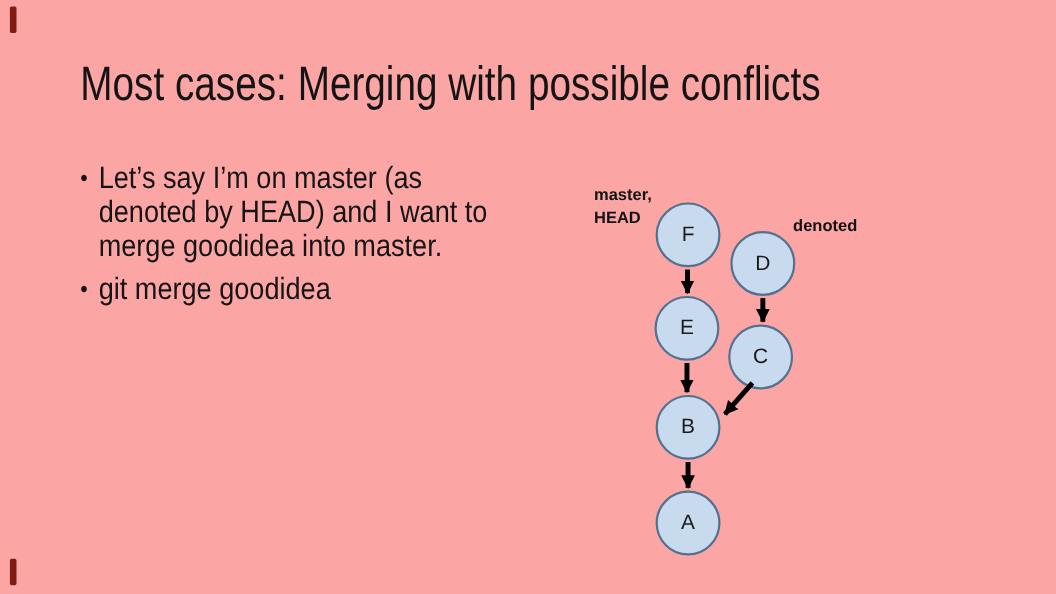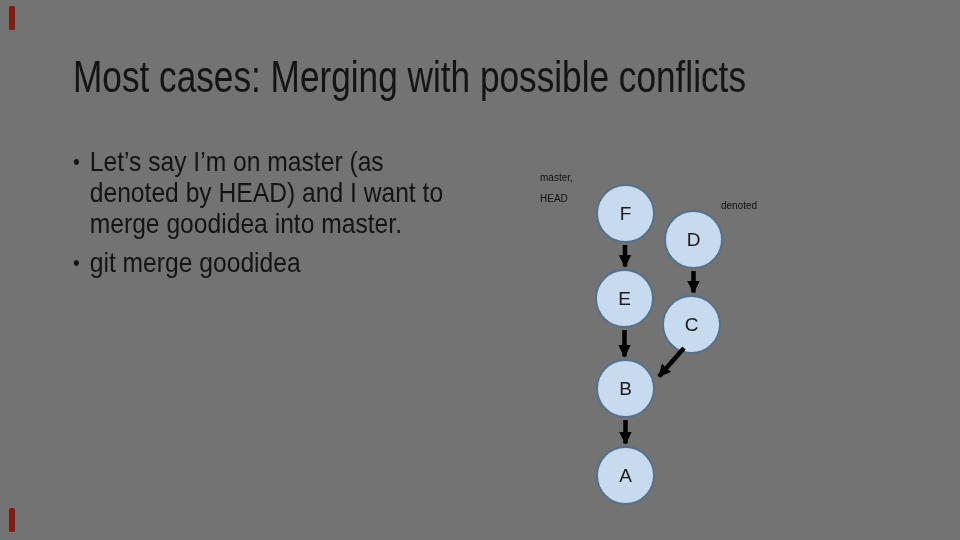--- a/index.html
+++ b/index.html
@@ -1,19 +1,19 @@
 <!DOCTYPE html>
 <html><head>
 <meta charset="utf-8">
 <style>
   html,body{margin:0;padding:0;background:#888;}
   .slide{
     position:relative;
     width:960px;height:540px;
-    background:#737373;
+    background:#fca5a5;
     overflow:hidden;
     font-family:"Liberation Sans", sans-serif;
     color:#161616;
   }
   
   .corner-bar{
     position:absolute;left:9px;width:6px;height:24px;
     border-radius:1.5px;
   }
   .corner-bar.top{top:6px;}
@@ -35,21 +35,21 @@
     font-size:28px;line-height:31px;color:#141414;
   }
   .bullet{display:flex;}
   .bullet + .bullet{margin-top:8px;}
   .bullet .dot{flex:0 0 19px;font-size:22px;line-height:31px;}
   .bullet .lines{flex:1;}
 
   
   .dg-label{
     position:absolute;
-    font-size:10px;font-weight:normal;line-height:21px;color:#111;
+    font-size:15px;font-weight:bold;line-height:21px;color:#111;
     white-space:nowrap;
   }
   .lbl-master{left:540px;top:167px;}
   .lbl-goodidea{left:721px;top:195px;}
   .node{
     position:absolute;width:59px;height:59px;
     box-sizing:border-box;border-radius:50%;
     background:#c8daee;border:2.5px solid #53718f;
     display:flex;align-items:center;justify-content:center;
     font-size:19px;color:#1a1a1a;

